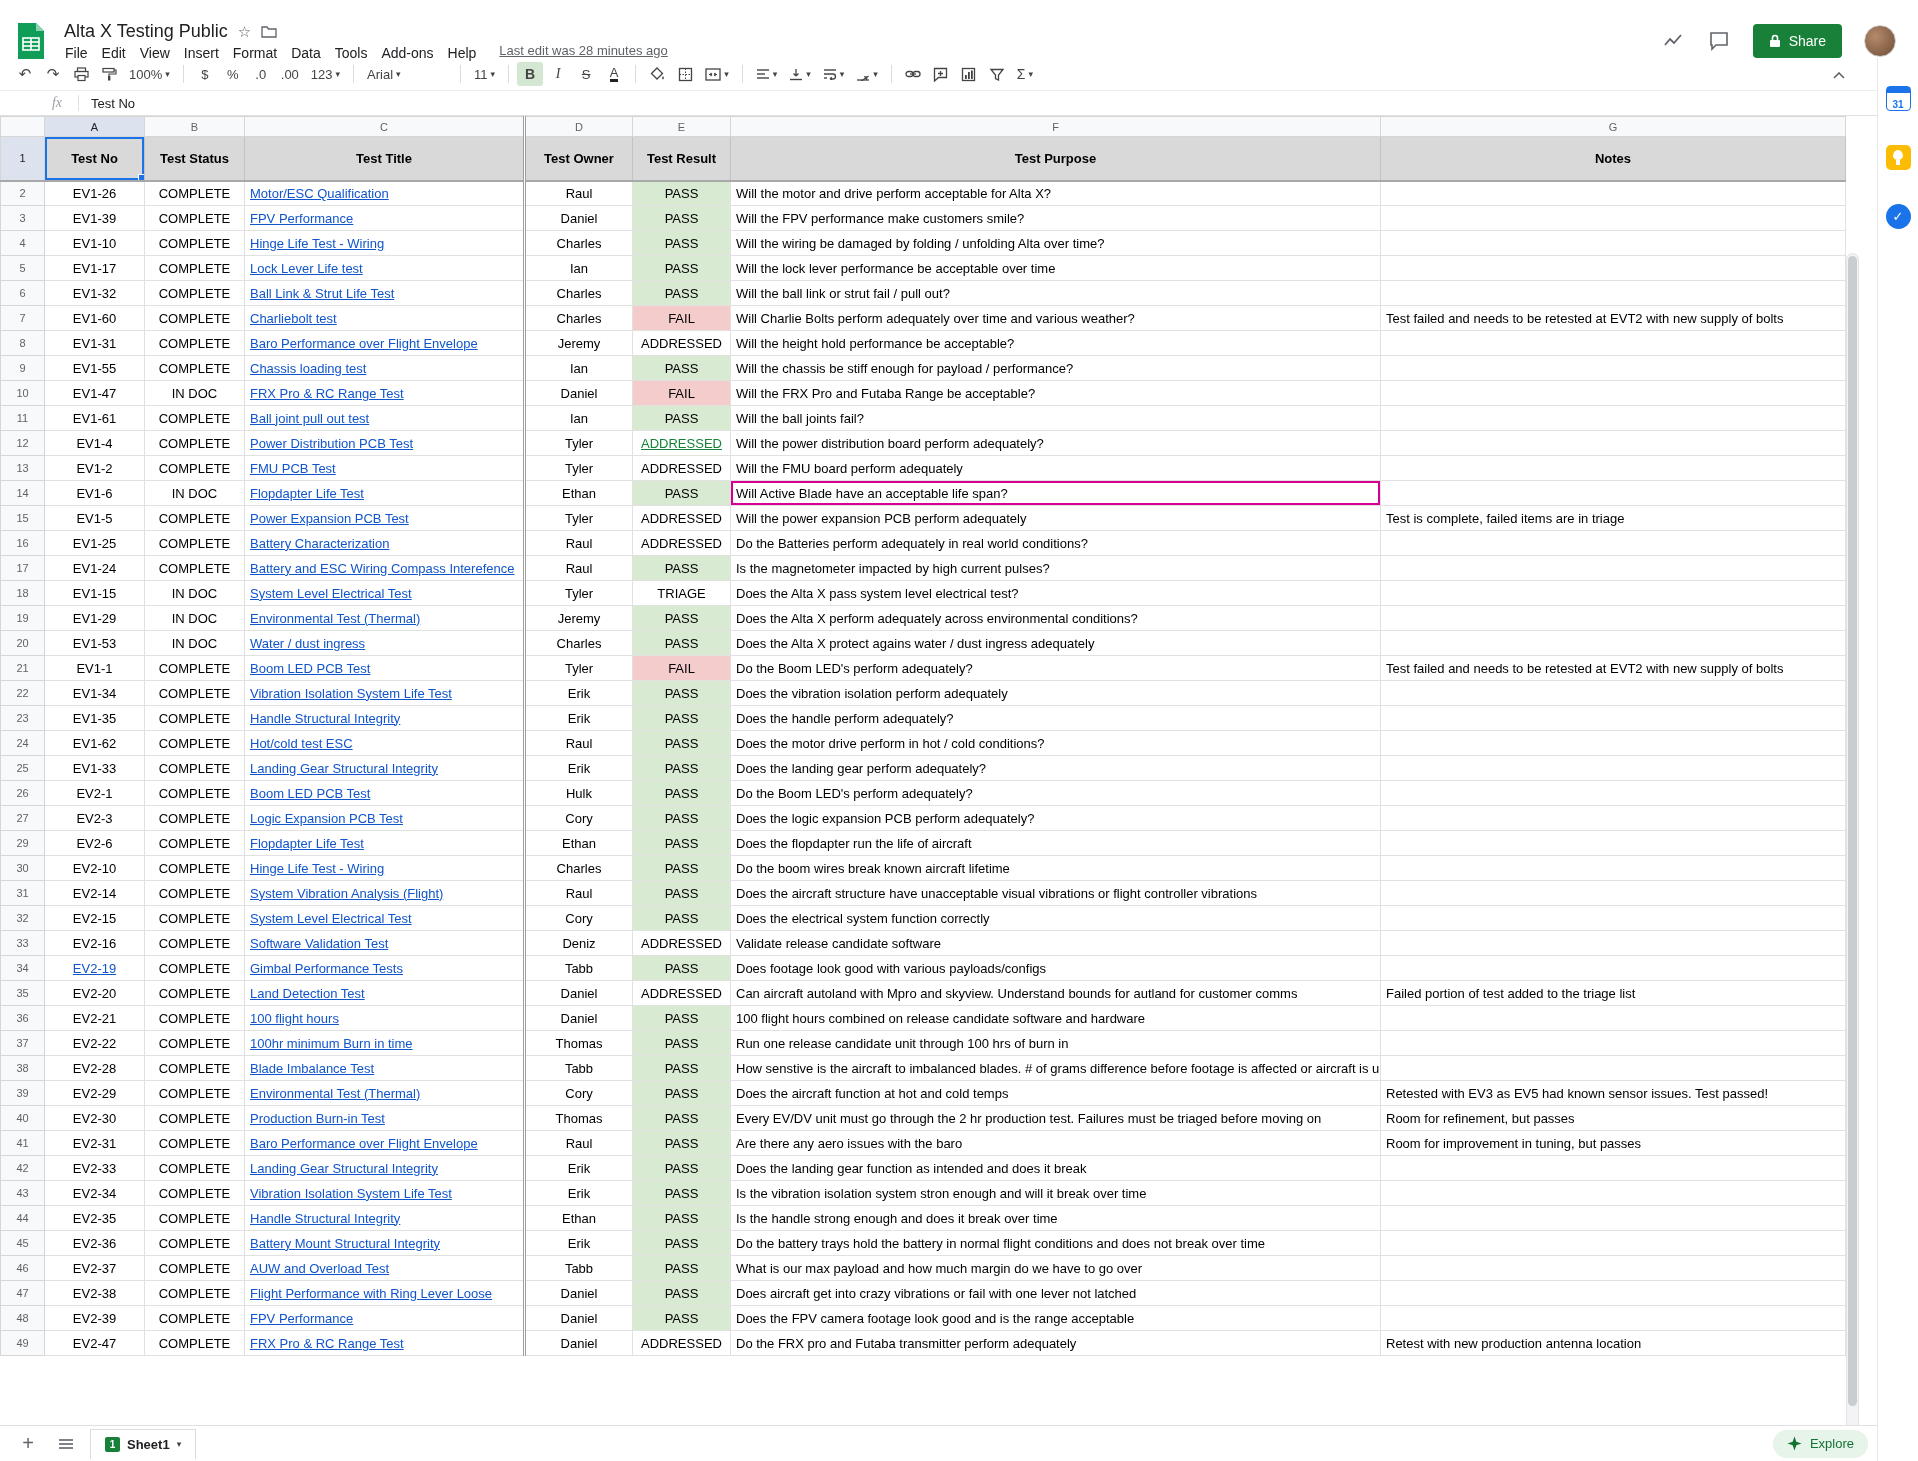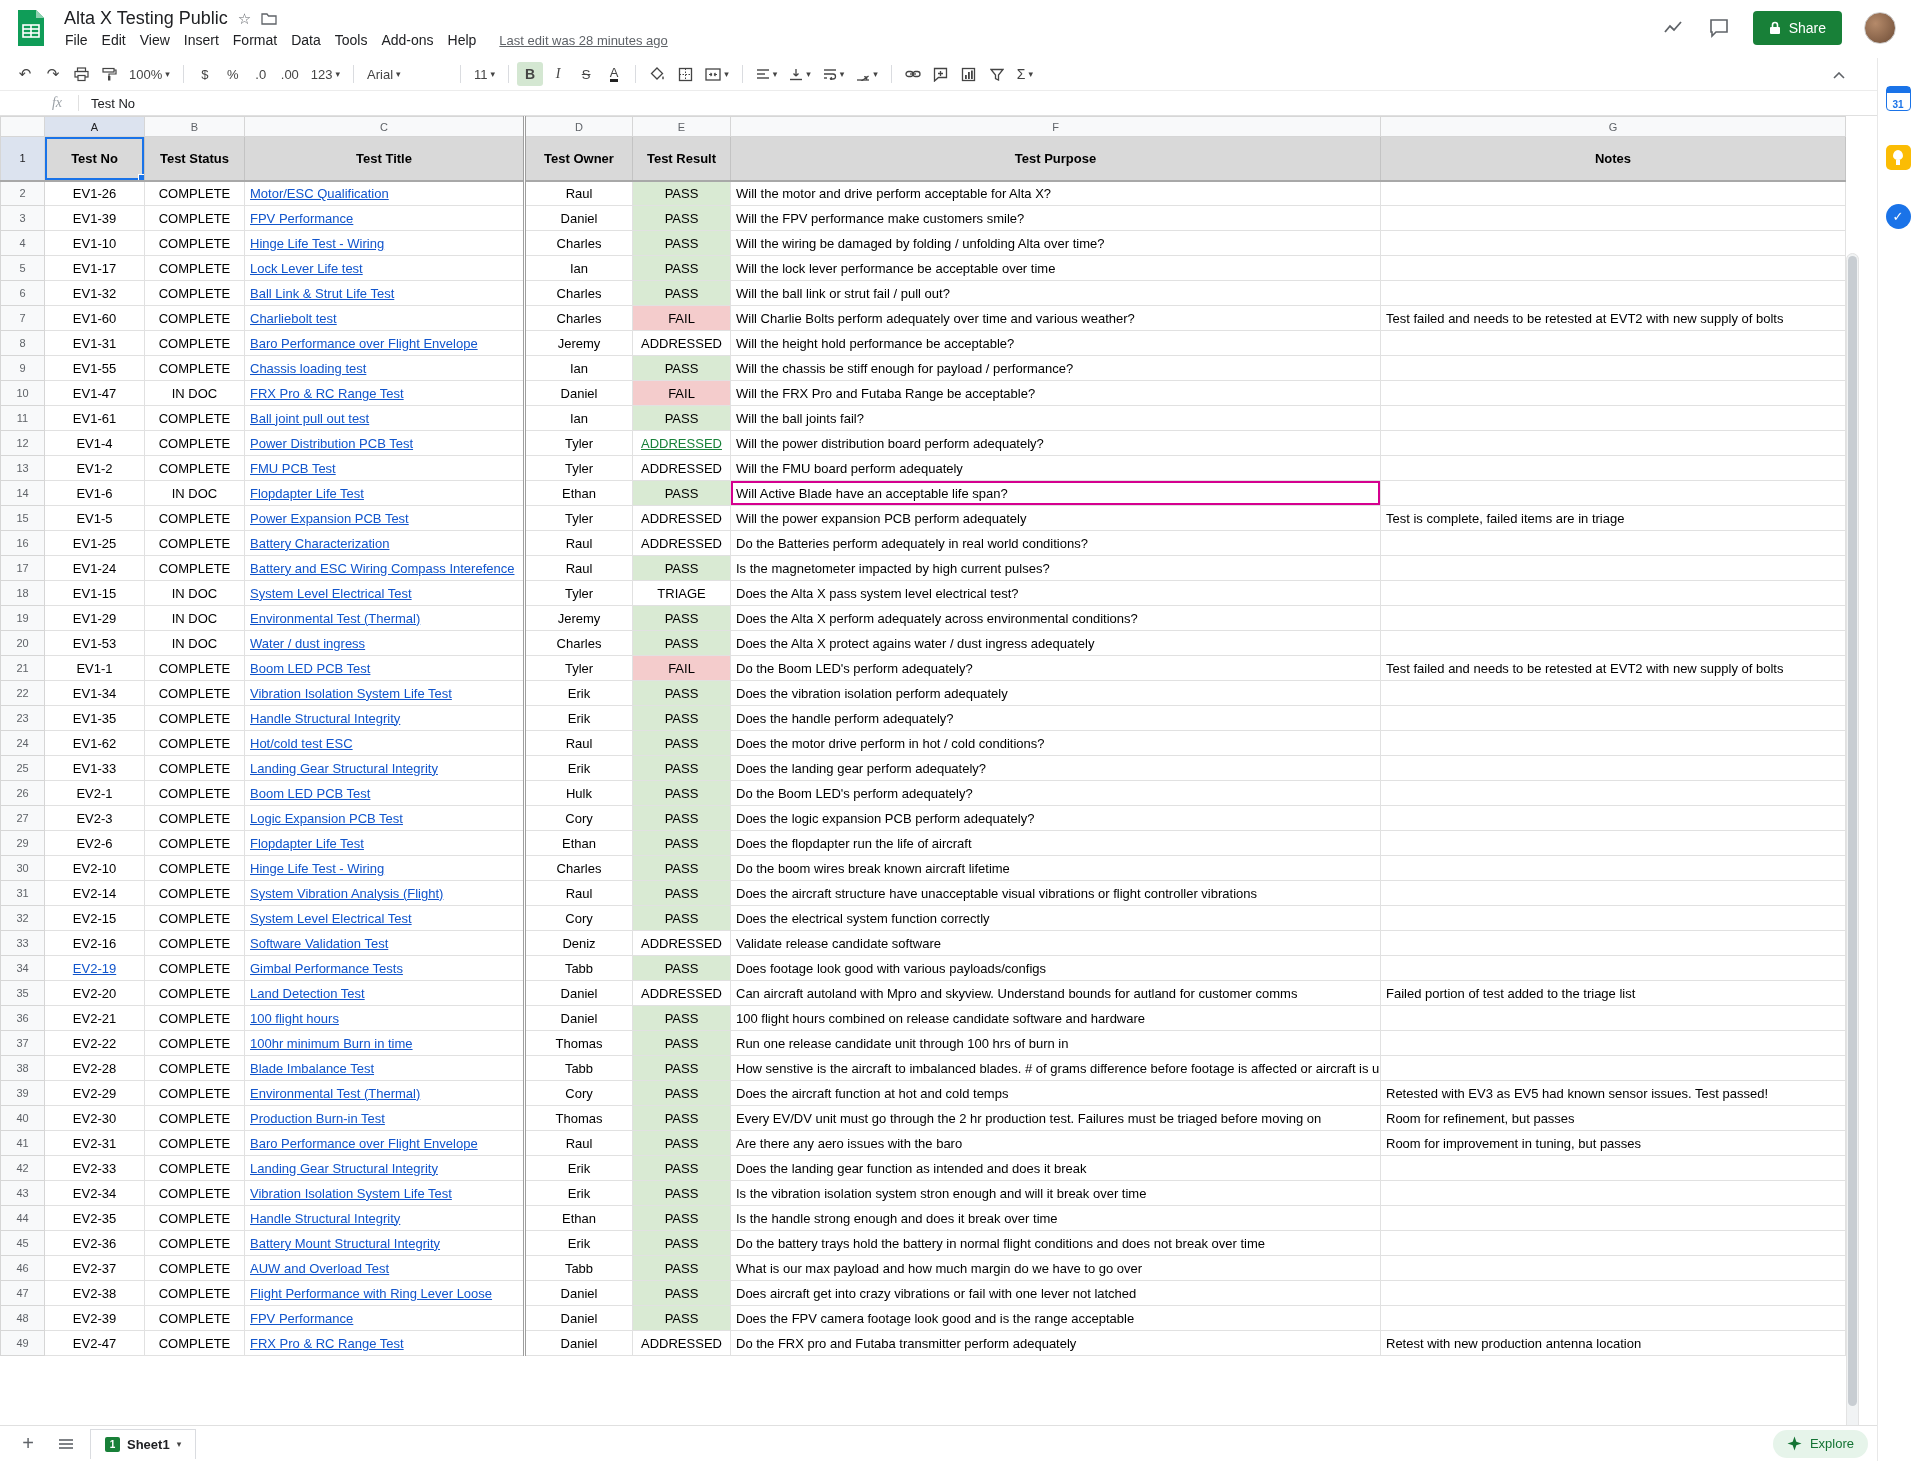--- a/index.html
+++ b/index.html
@@ -4,26 +4,26 @@
 <style>
   * { box-sizing: border-box; margin: 0; padding: 0; }
   html,body { width:1918px; height:1461px; }
   body {
     position: relative; overflow: hidden; background:#fff;
     font-family:"Liberation Sans","DejaVu Sans",sans-serif; color:#202124;
   }
   svg { display:block; }
 
   
-  .topbar { position:absolute; top:0; left:0; width:100%; height:58px; background:#fff; }
+  .topbar { position:absolute; top:13px; left:0; width:100%; height:58px; background:#fff; }
   .logo { position:absolute; left:16px; top:8px; }
   .title-wrap { position:absolute; left:64px; top:6px; display:flex; align-items:center; gap:10px; height:24px; }
   .doc-title { font-size:18px; color:#202124; white-space:nowrap; }
   .t-ico { color:#5f6368; font-size:15px; line-height:1; }
-  .menubar { position:absolute; left:58px; top:30px; display:flex; align-items:center; font-size:14px; color:#202124; }
+  .menubar { position:absolute; left:58px; top:30px; display:flex; font-size:14px; color:#202124; }
   .menu-item { padding:2px 7px; border-radius:3px; cursor:default; }
   .last-edit { margin-left:16px; color:#5f6368; font-size:13px; text-decoration:underline; cursor:pointer; }
   .top-right { position:absolute; right:22px; top:11px; display:flex; align-items:center; gap:22px; }
   .tr-ico { width:24px; height:24px; display:flex; align-items:center; justify-content:center; }
   .share-btn { display:flex; align-items:center; gap:8px; background:var(--accent-green,#188038); color:#fff;
                height:34px; padding:0 16px; border-radius:4px; font-size:14px; cursor:pointer; }
   .avatar { width:32px; height:32px; border-radius:50%; background:radial-gradient(circle at 35% 35%, #b58a6a, #6d4c36);
             border:1px solid #d0d0d0; }
 
   

